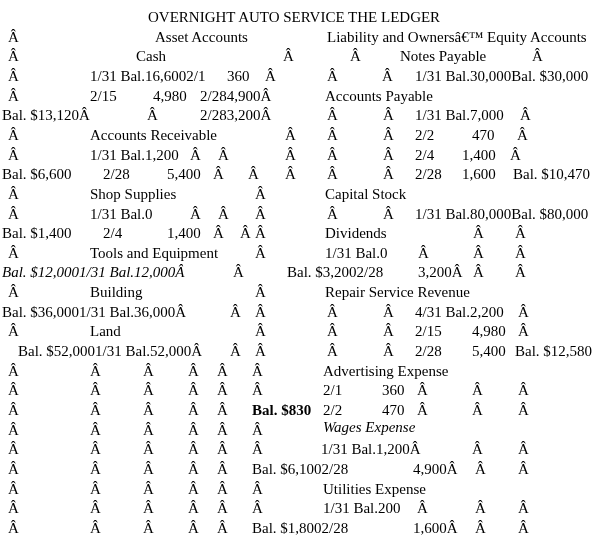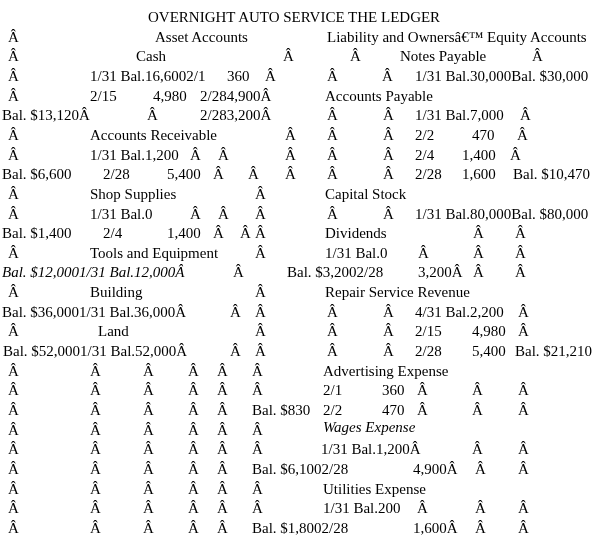--- a/index.html
+++ b/index.html
@@ -121,35 +121,35 @@
       <span class="run" style="left: 255px; top: 283.1px;">Â</span>
       <span class="run" style="left: 325px; top: 283.1px;">Repair Service Revenue</span>
       <span class="run" style="left: 2px; top: 302.75px;">Bal. $36,0001/31 Bal.36,000Â</span>
       <span class="run" style="left: 230px; top: 302.75px;">Â</span>
       <span class="run" style="left: 255px; top: 302.75px;">Â</span>
       <span class="run" style="left: 327px; top: 302.75px;">Â</span>
       <span class="run" style="left: 383px; top: 302.75px;">Â</span>
       <span class="run" style="left: 415px; top: 302.75px;">4/31 Bal.2,200</span>
       <span class="run" style="left: 518px; top: 302.75px;">Â</span>
       <span class="run" style="left: 8px; top: 322.4px;">Â</span>
-      <span class="run" style="left: 90px; top: 322.4px; margin-left: 8px;">Land</span>
+      <span class="run" style="left: 90px; top: 322.4px;">Land</span>
       <span class="run" style="left: 255px; top: 322.4px;">Â</span>
       <span class="run" style="left: 327px; top: 322.4px;">Â</span>
       <span class="run" style="left: 383px; top: 322.4px;">Â</span>
       <span class="run" style="left: 415px; top: 322.4px;">2/15</span>
       <span class="run" style="left: 472px; top: 322.4px;">4,980</span>
       <span class="run" style="left: 518px; top: 322.4px;">Â</span>
-      <span class="run" style="left: 3px; top: 342.05px; text-align: right;">Bal. $52,0001/31 Bal.52,000Â</span>
+      <span class="run" style="left: 18px; top: 342.05px; text-align: right;">Bal. $52,0001/31 Bal.52,000Â</span>
       <span class="run" style="left: 230px; top: 342.05px;">Â</span>
       <span class="run" style="left: 255px; top: 342.05px;">Â</span>
       <span class="run" style="left: 327px; top: 342.05px;">Â</span>
       <span class="run" style="left: 383px; top: 342.05px;">Â</span>
       <span class="run" style="left: 415px; top: 342.05px;">2/28</span>
       <span class="run" style="left: 472px; top: 342.05px;">5,400</span>
-      <span class="run" style="left: 515px; top: 342.05px;">Bal. $21,210</span>
+      <span class="run" style="left: 515px; top: 342.05px;">Bal. $12,580</span>
       <span class="run" style="left: 8px; top: 361.7px;">Â</span>
       <span class="run" style="left: 90px; top: 361.7px;">Â</span>
       <span class="run" style="left: 143px; top: 361.7px;">Â</span>
       <span class="run" style="left: 188px; top: 361.7px;">Â</span>
       <span class="run" style="left: 217px; top: 361.7px;">Â</span>
       <span class="run" style="left: 252px; top: 361.7px;">Â</span>
       <span class="run" style="left: 323px; top: 361.7px;">Advertising Expense</span>
       <span class="run" style="left: 8px; top: 381.35px;">Â</span>
       <span class="run" style="left: 90px; top: 381.35px;">Â</span>
       <span class="run" style="left: 143px; top: 381.35px;">Â</span>
@@ -159,21 +159,21 @@
       <span class="run" style="left: 323px; top: 381.35px;">2/1</span>
       <span class="run" style="left: 382px; top: 381.35px;">360</span>
       <span class="run" style="left: 417px; top: 381.35px;">Â</span>
       <span class="run" style="left: 472px; top: 381.35px;">Â</span>
       <span class="run" style="left: 518px; top: 381.35px;">Â</span>
       <span class="run" style="left: 8px; top: 401px;">Â</span>
       <span class="run" style="left: 90px; top: 401px;">Â</span>
       <span class="run" style="left: 143px; top: 401px;">Â</span>
       <span class="run" style="left: 188px; top: 401px;">Â</span>
       <span class="run" style="left: 217px; top: 401px;">Â</span>
-      <span class="run" style="left: 252px; top: 401px;">Bal. $830</span>
+      <span class="run" style="left: 252px; top: 401px; font-weight: bold;">Bal. $830</span>
       <span class="run" style="left: 323px; top: 401px;">2/2</span>
       <span class="run" style="left: 382px; top: 401px;">470</span>
       <span class="run" style="left: 417px; top: 401px;">Â</span>
       <span class="run" style="left: 472px; top: 401px;">Â</span>
       <span class="run" style="left: 518px; top: 401px;">Â</span>
       <span class="run" style="left: 8px; top: 420.65px;">Â</span>
       <span class="run" style="left: 90px; top: 420.65px;">Â</span>
       <span class="run" style="left: 143px; top: 420.65px;">Â</span>
       <span class="run" style="left: 188px; top: 420.65px;">Â</span>
       <span class="run" style="left: 217px; top: 420.65px;">Â</span>

